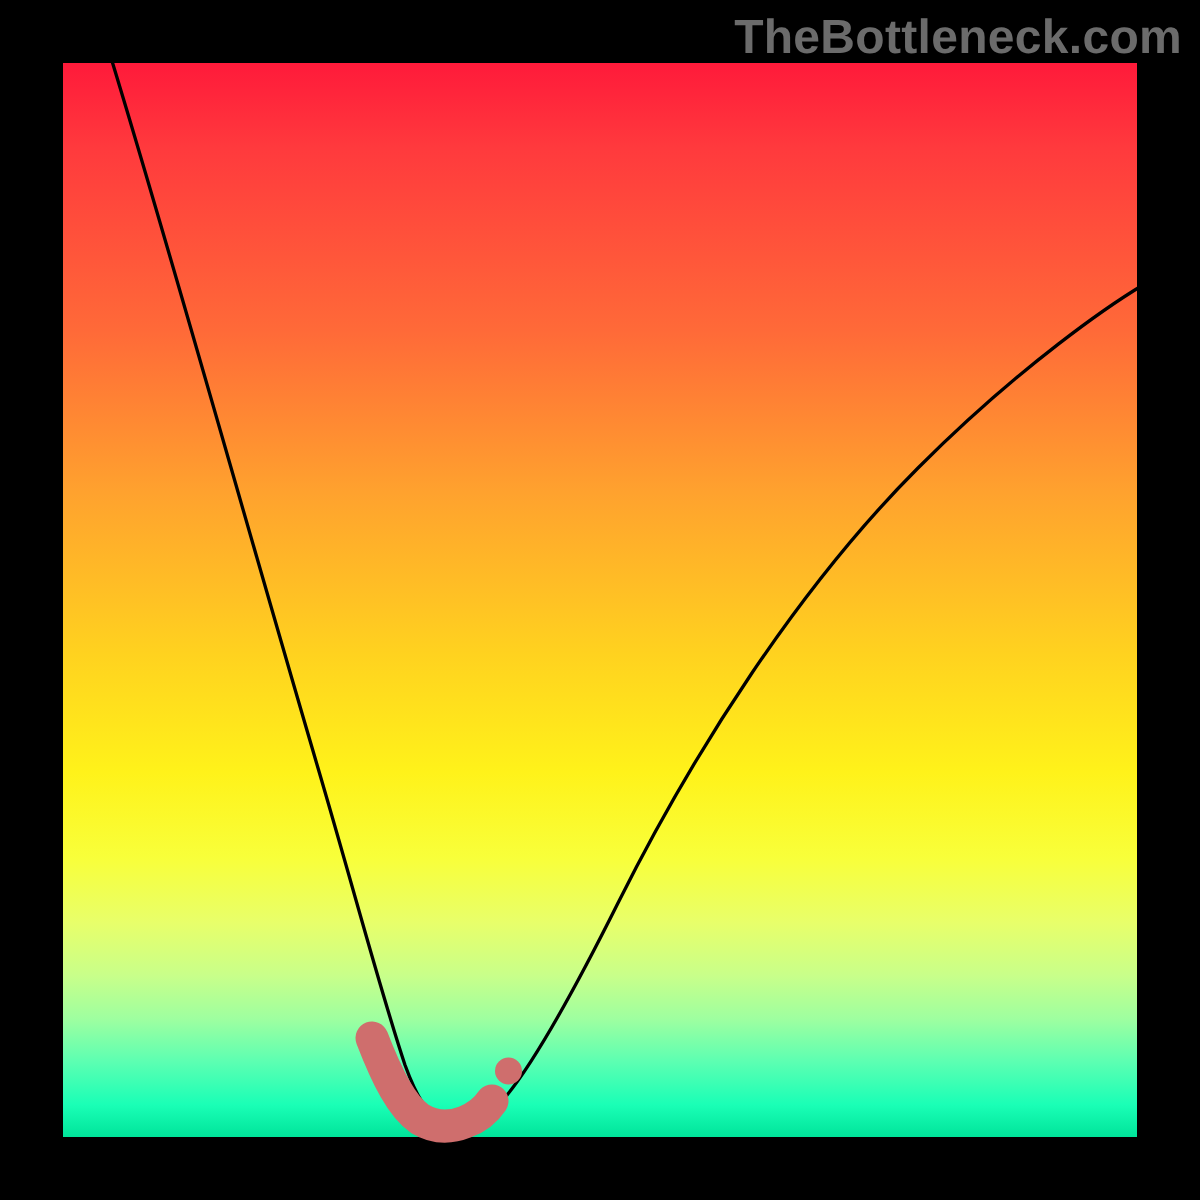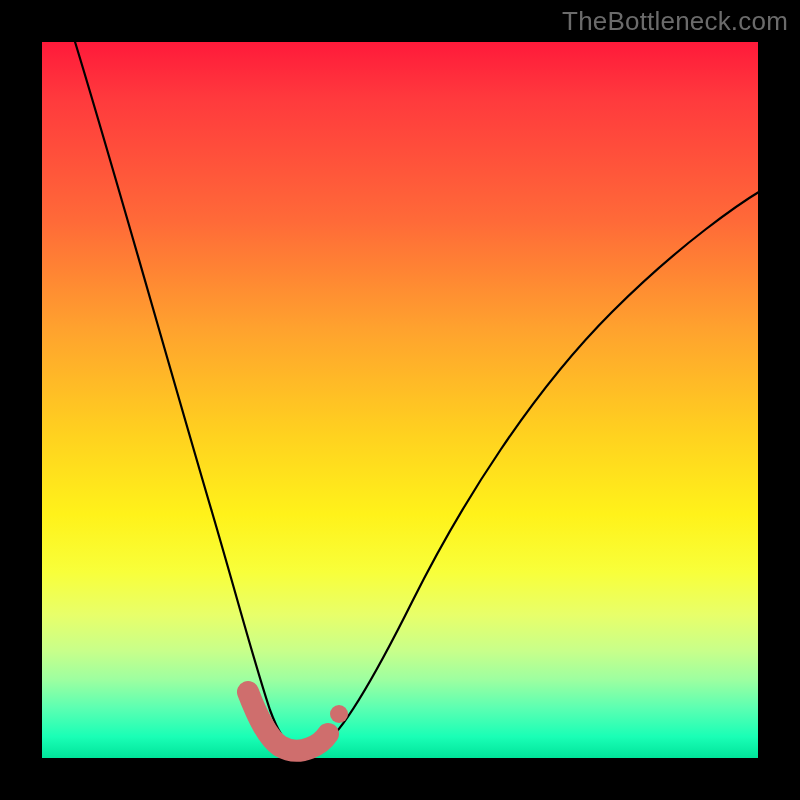--- a/index.html
+++ b/index.html
@@ -40,22 +40,22 @@
       #5cffb2 93%,
       #1affb6 97%,
       #00e49a 100%
     );
   }
   .watermark {
     position: absolute;
     top: 6px;
     right: 12px;
     color: #6b6b6b;
-    font-size: 26px;
-    font-weight: 400;
+    font-size: 32px;
+    font-weight: 700;
     letter-spacing: 0.2px;
     user-select: none;
   }
   svg.curves {
     position: absolute;
     left: 0;
     top: 0;
     width: 716px;
     height: 716px;
     overflow: visible;

